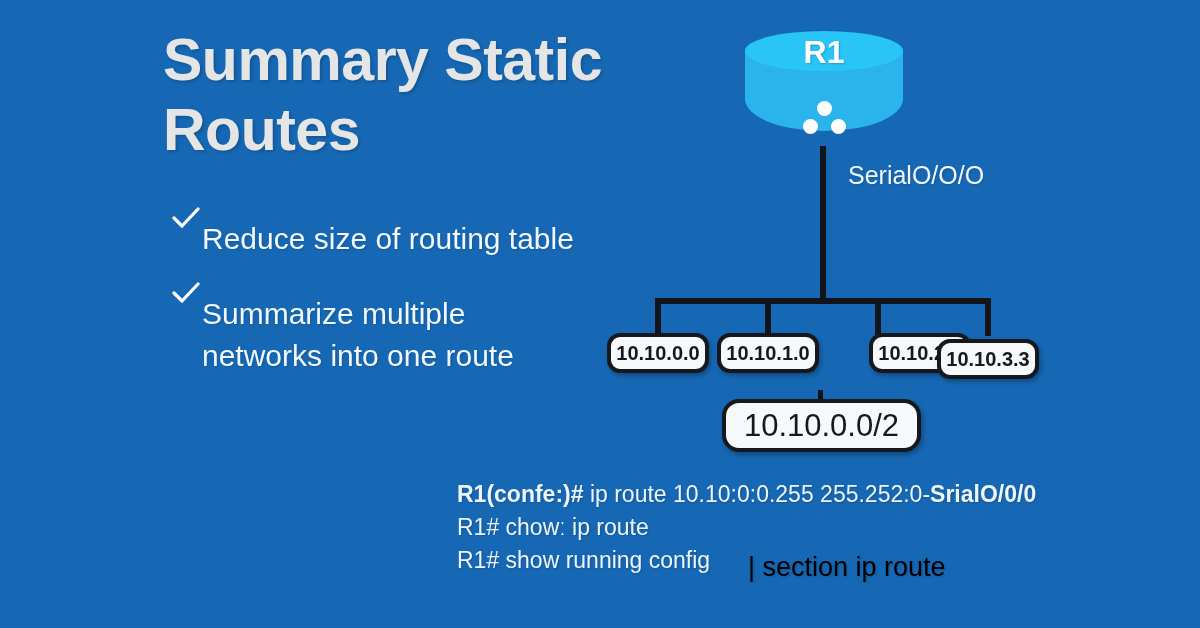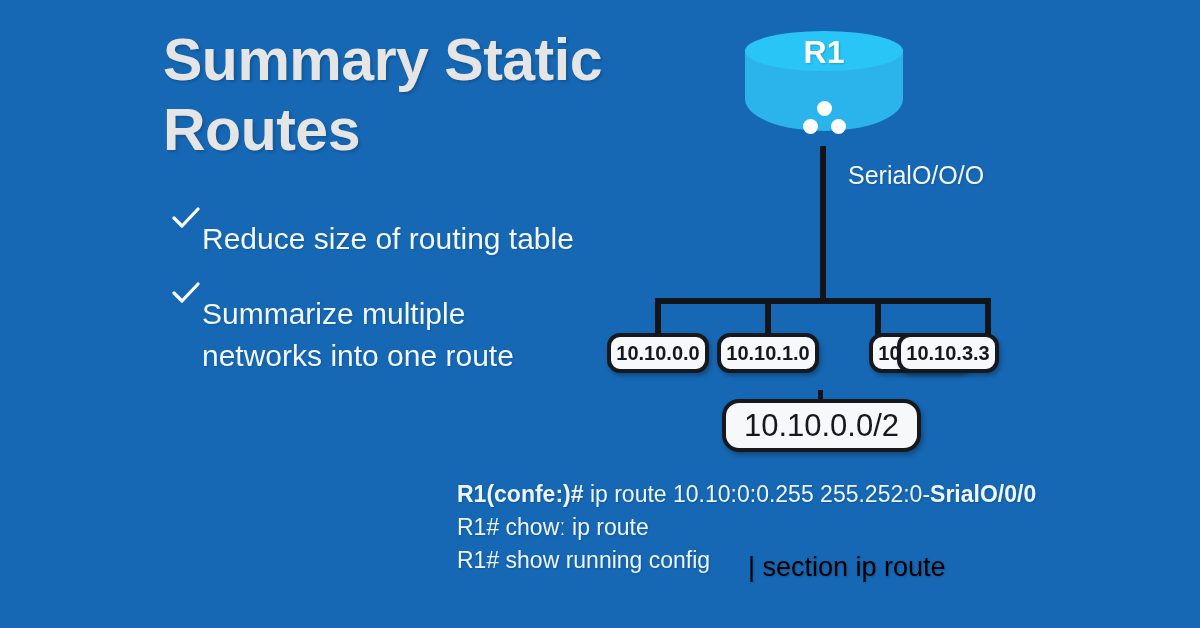--- a/index.html
+++ b/index.html
@@ -151,21 +151,21 @@
     align-items: center;
     justify-content: center;
     font-size: 20px;
     font-weight: bold;
     color: #15191d;
     box-shadow: 2px 3px 4px rgba(0,0,0,0.28);
   }
   #node-0 { left: 607px; }
   #node-1 { left: 717px; }
   #node-2 { left: 845px; margin-left: 24px; }
-  #node-3 { left: 897px; }
+  #node-3 { left: 937px; margin-top: 6px; }
 
   
   #summary-box {
     position: absolute;
     left: 722px;
     top: 399px;
     width: 199px;
     height: 53px;
     background: #f7f8f9;
     border: 4px solid #15191d;

